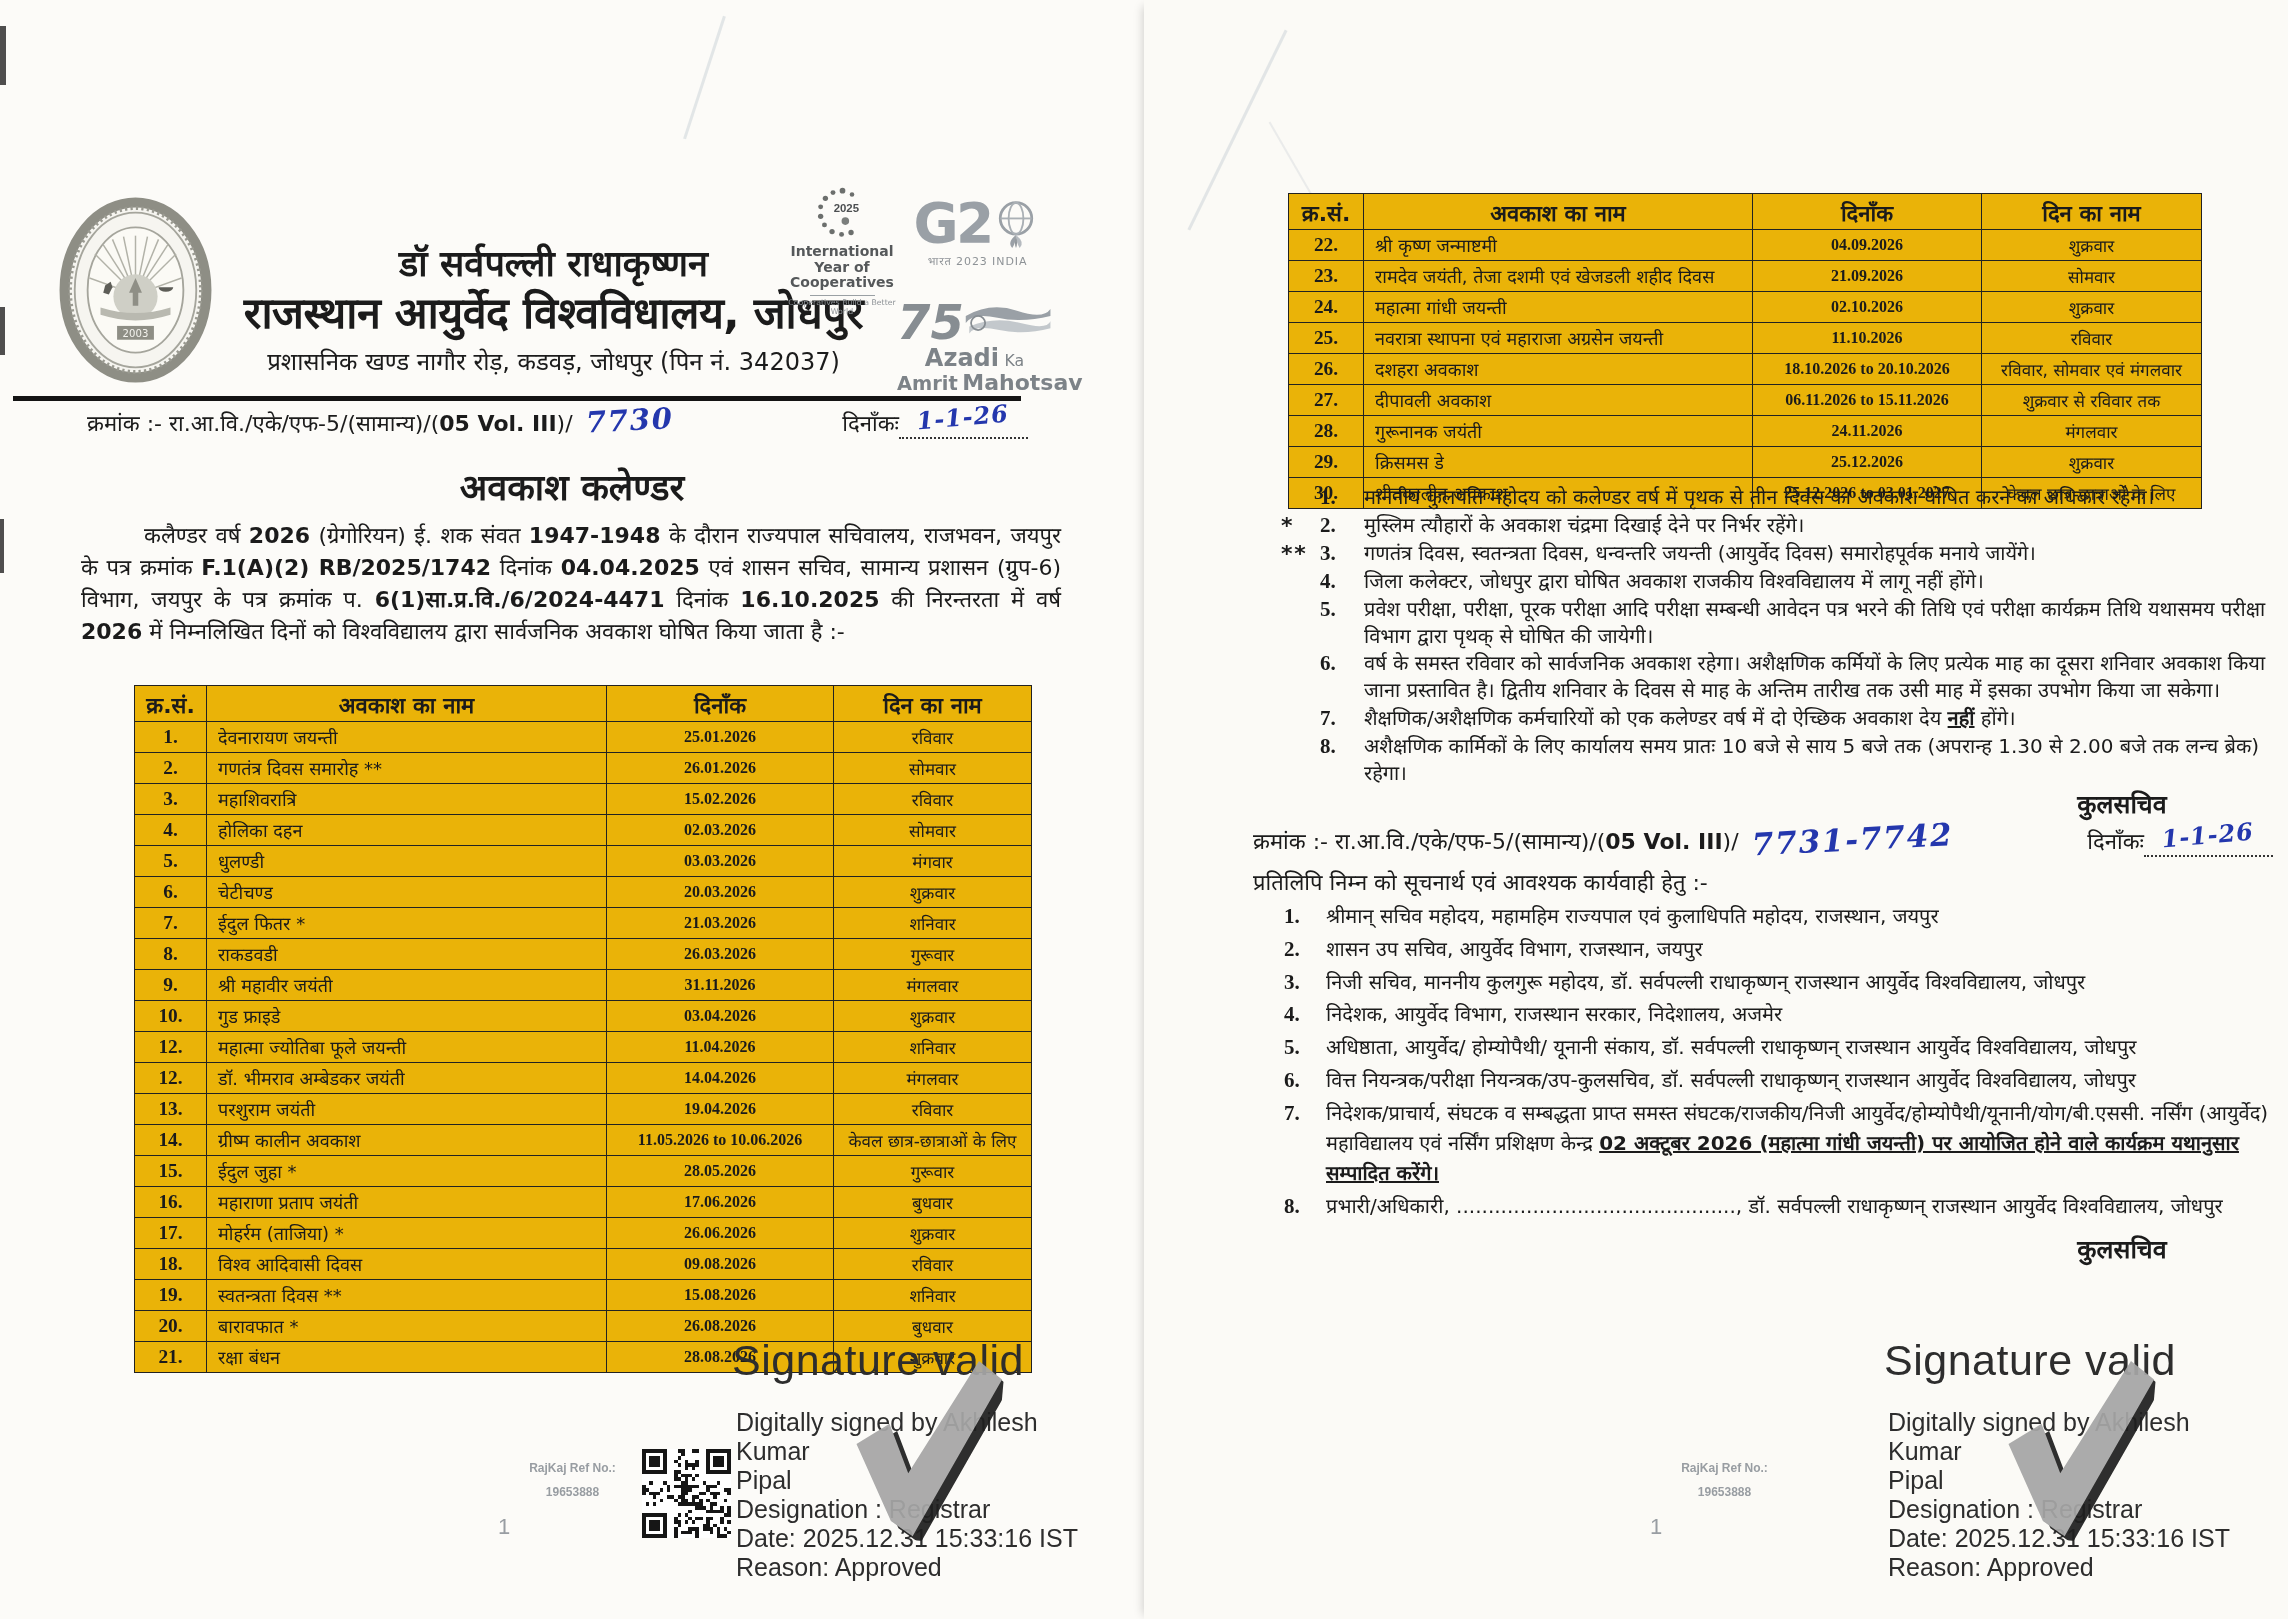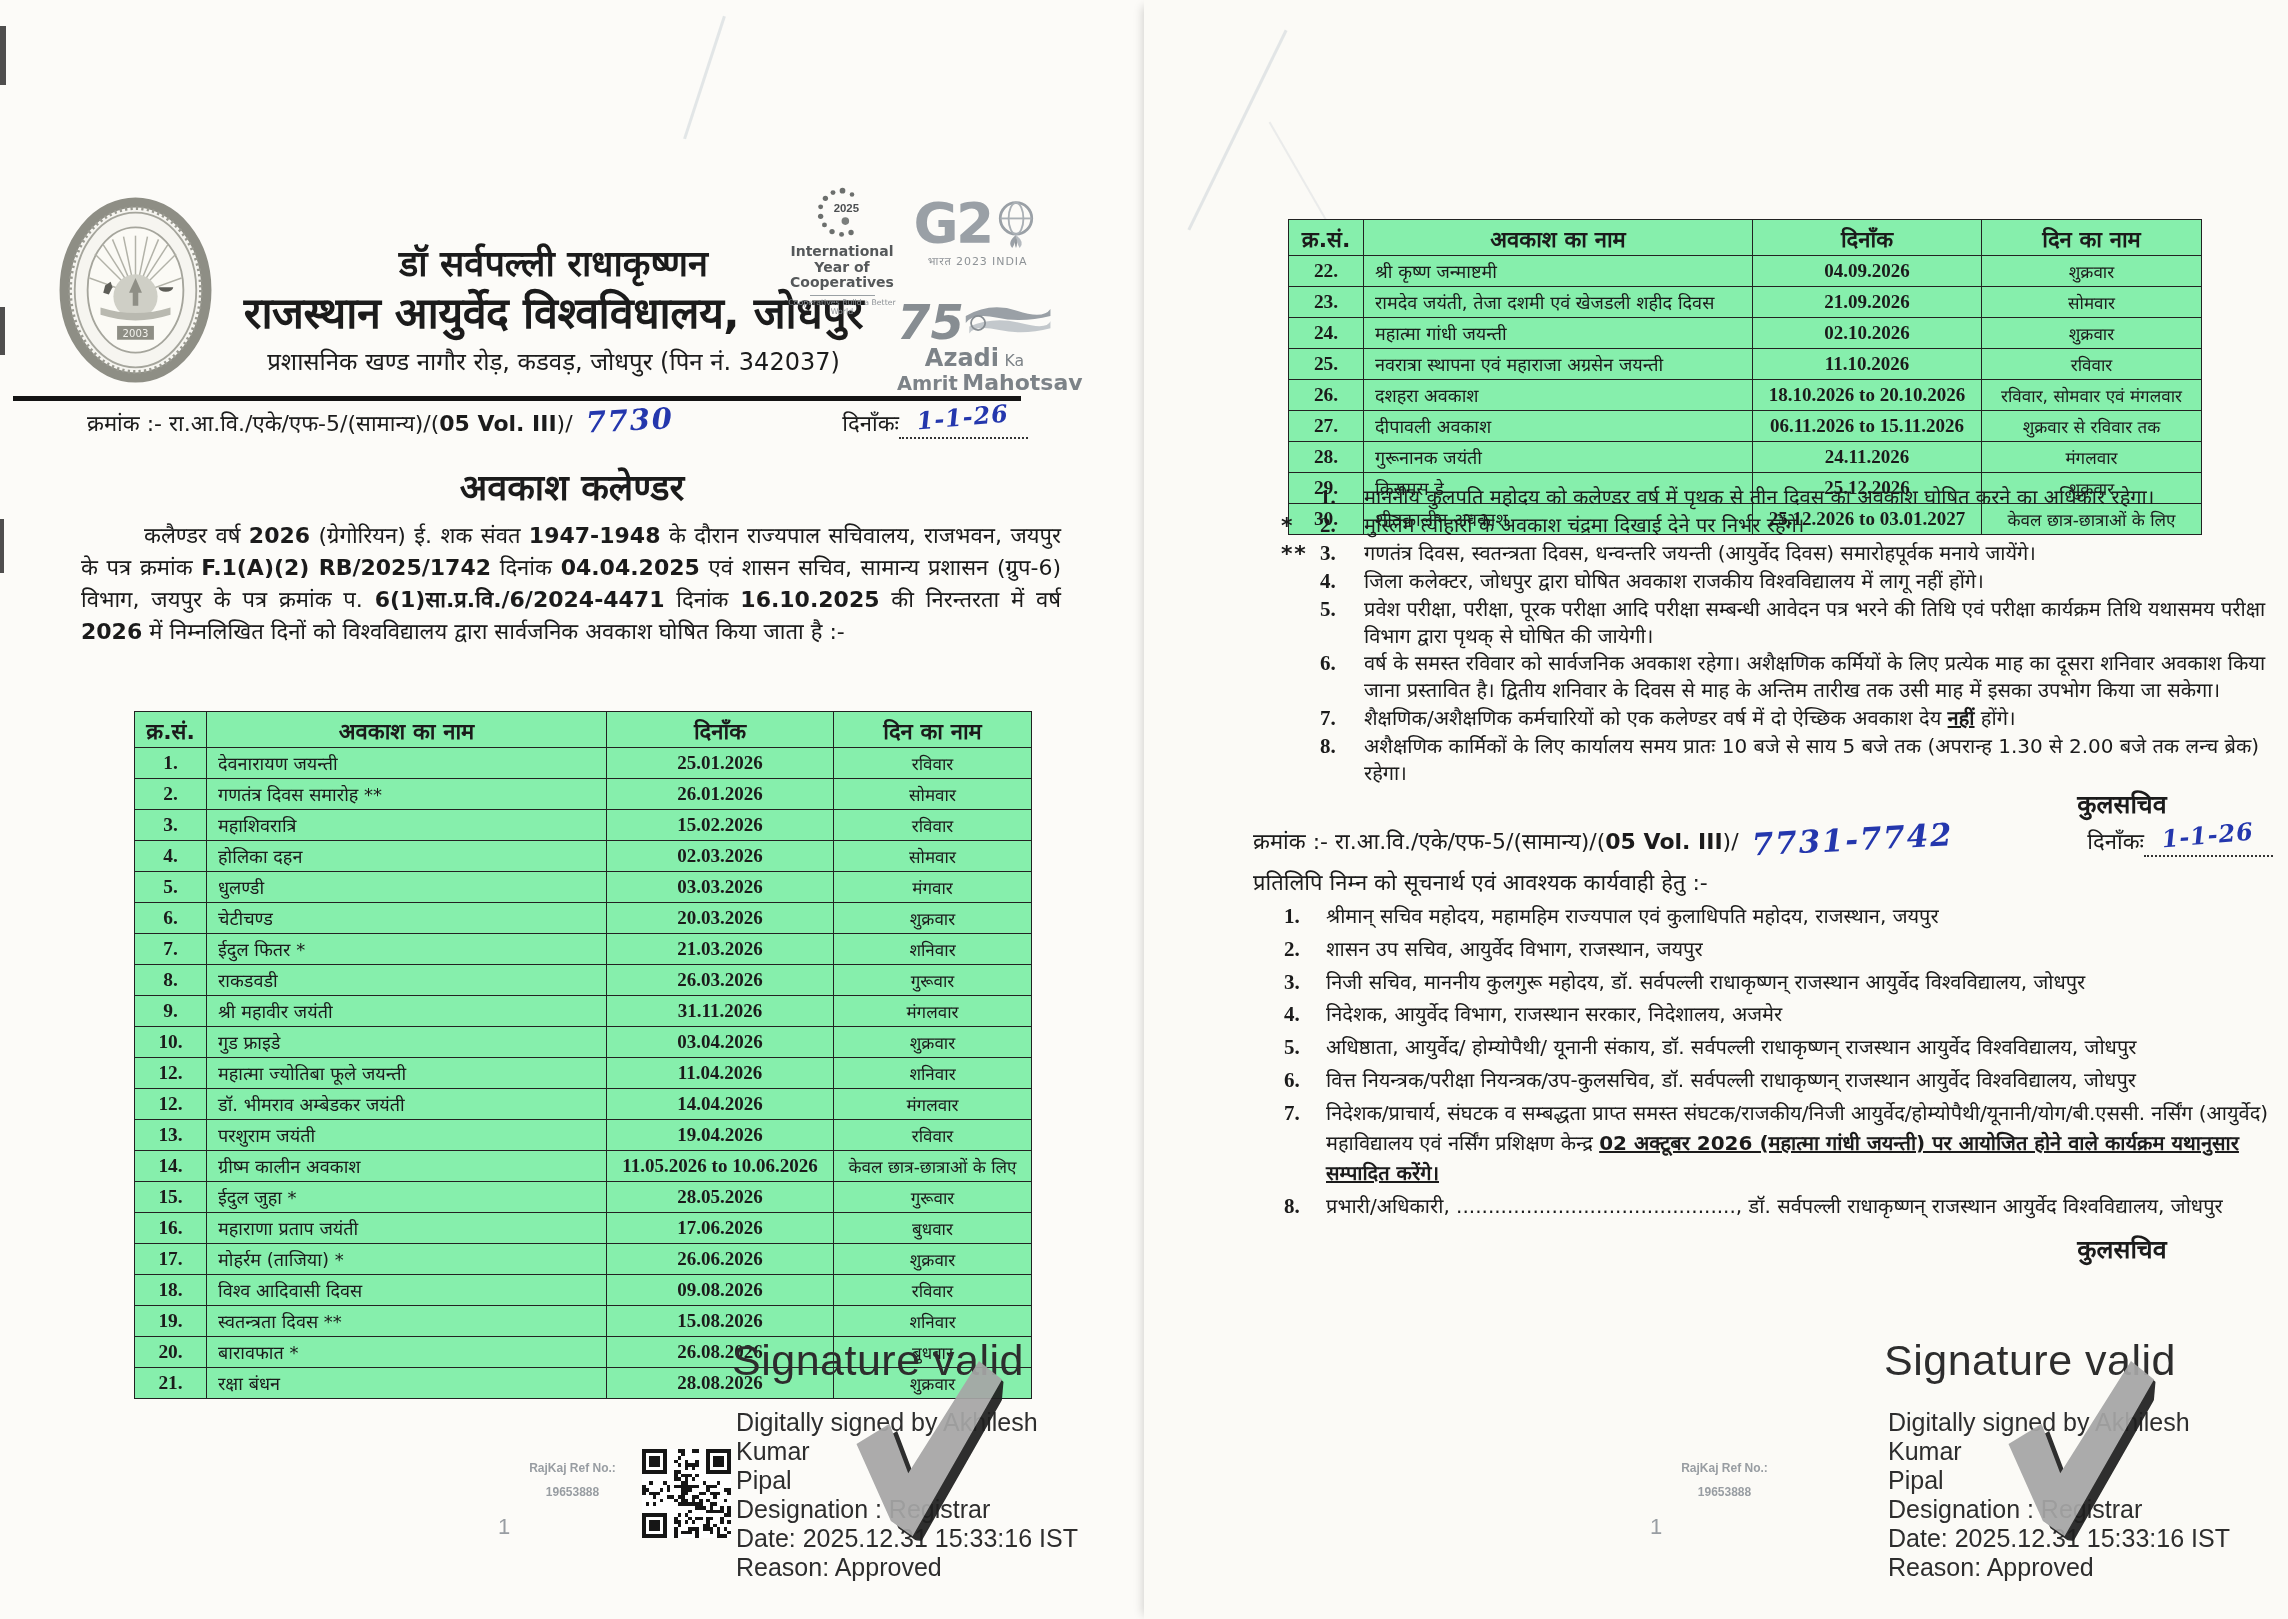--- a/index.html
+++ b/index.html
@@ -54,27 +54,27 @@
   .hw-num{font-size:29px;margin-left:13px;transform:rotate(-3deg) translateY(-3.7px);}
   .date-wrap{margin-left:auto;white-space:nowrap;}
   .dotline{display:inline-block;width:129px;border-bottom:2.8px dotted #333;text-align:center;}
   .hw-date{font-size:24px;transform:rotate(-5deg) translateY(-5.5px);letter-spacing:0.9px;}
 
   #p1-title{left:0;top:462px;width:1144px;text-align:center;font-size:36px;font-weight:700;}
   #p1-intro{left:81px;top:520px;width:980px;font-size:22px;line-height:32px;
             text-align:justify;text-indent:63px;}
 
   
-  table.tbl{border-collapse:collapse;table-layout:fixed;background:#86efac;margin-top:26px;}
+  table.tbl{border-collapse:collapse;table-layout:fixed;background:#eab308;}
   .tbl th,.tbl td{border:1.8px solid #222;overflow:hidden;white-space:nowrap;}
   .tbl th{font-size:22px;font-weight:700;height:33px;}
   .tbl td{height:28px;}
   .tbl td.c0{text-align:center;font-family:"Liberation Serif",serif;font-weight:700;font-size:19.4px;}
   .tbl td.c1{text-align:left;padding-left:11px;font-size:18px;}
-  .tbl td.c2{text-align:center;font-family:"Liberation Serif",serif;font-weight:700;font-size:19px;}
+  .tbl td.c2{text-align:center;font-family:"Liberation Serif",serif;font-weight:700;font-size:16px;}
   .tbl td.c3{text-align:center;font-size:17px;}
   #p1-table{left:134px;top:685px;}
   #p1-table table{width:897px;}
   #p2-table{left:144px;top:193px;}
   #p2-table table{width:912px;}
 
   
   #p2-notes{left:137px;top:484px;width:1004px;}
   .note{display:flex;align-items:flex-start;margin-bottom:0.9px;}
   .nm{width:39px;font-weight:700;font-size:22px;letter-spacing:1.8px;line-height:27px;}

